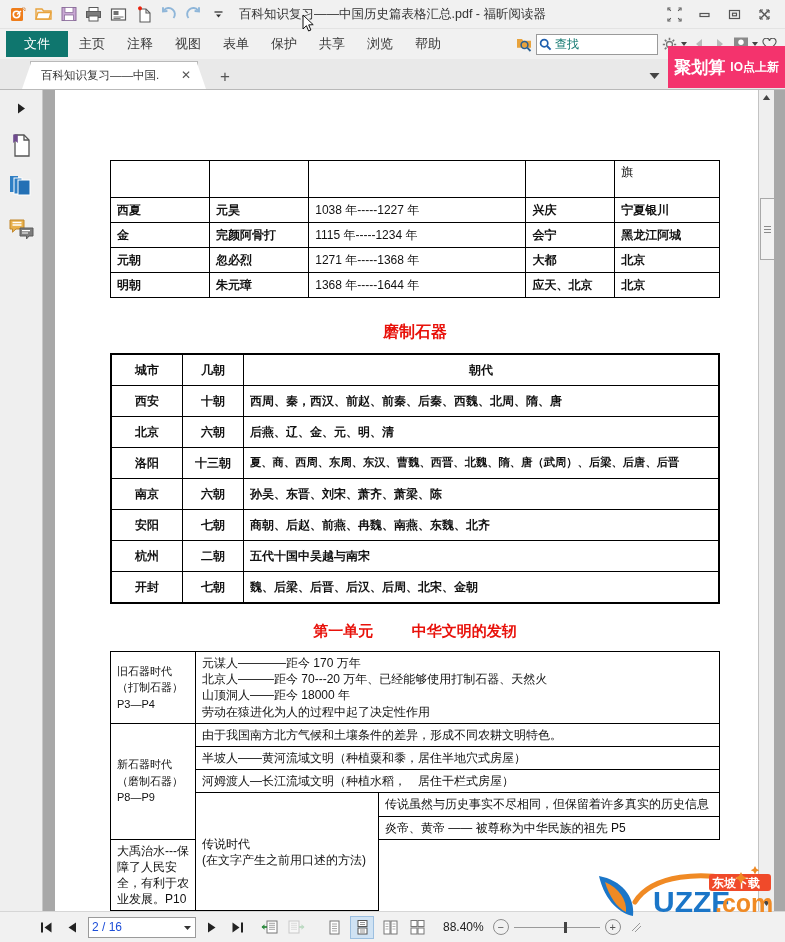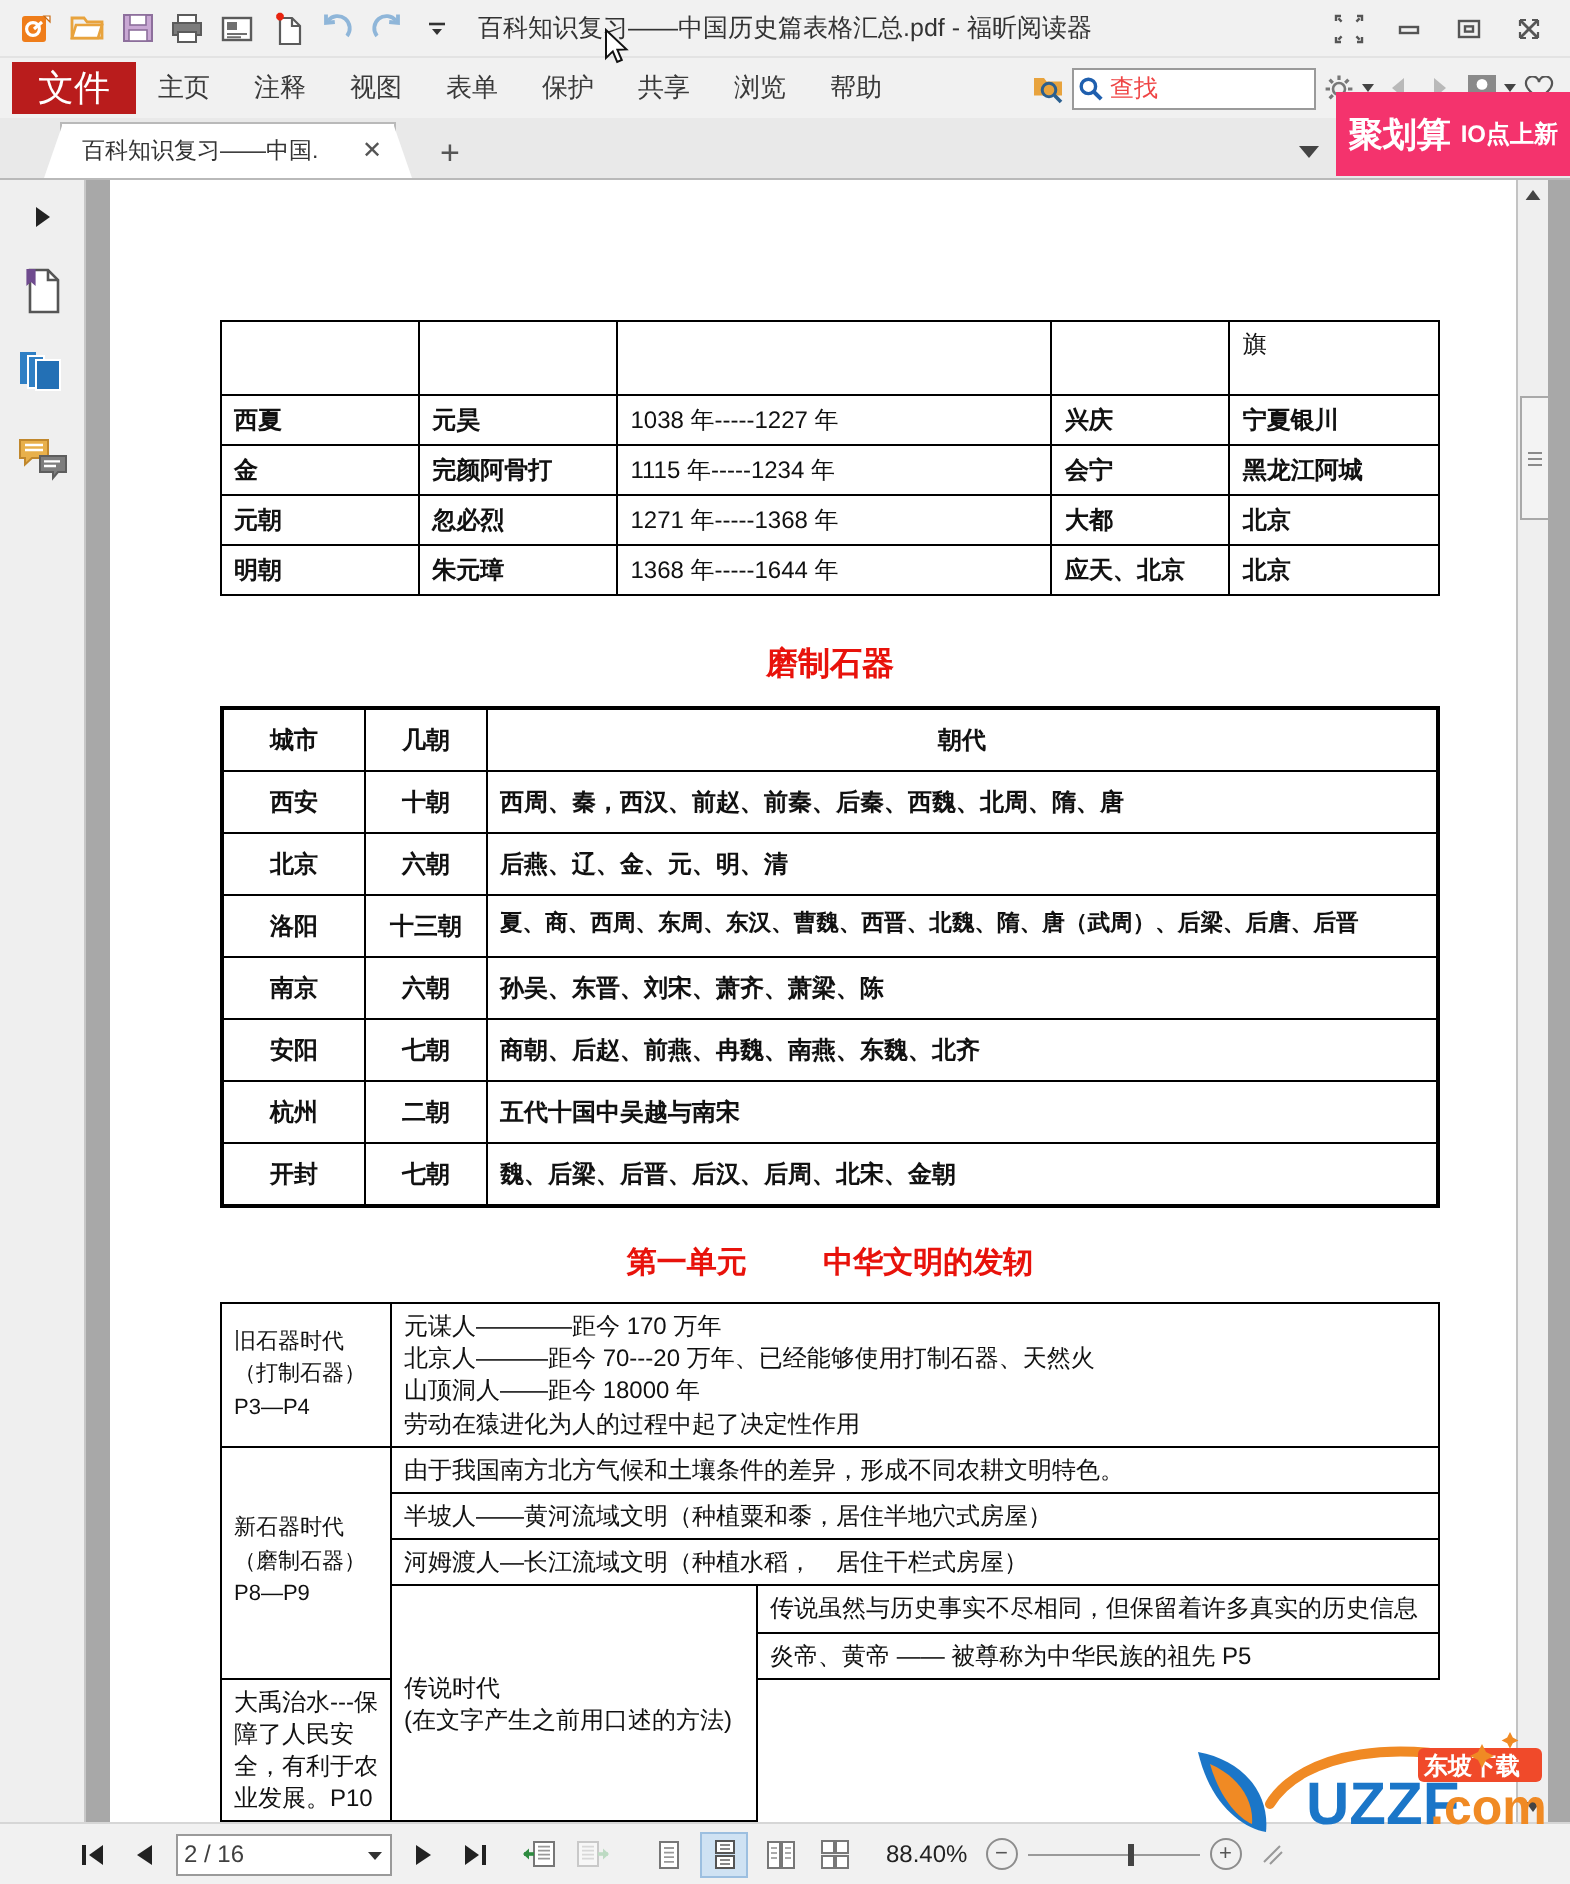--- a/index.html
+++ b/index.html
@@ -20,27 +20,27 @@
   .title-text{position:absolute;left:0;right:0;text-align:center;font-size:12.5px;color:#333;
               pointer-events:none;white-space:nowrap;}
   .winbtns{margin-left:auto;display:flex;align-items:center;padding-right:6px;}
   .wbtn{width:30px;height:26px;display:flex;align-items:center;justify-content:center;}
 
   
   .cursor{position:absolute;left:302px;top:14px;width:13px;height:20px;z-index:60;pointer-events:none;}
 
   
   .menubar{height:30px;background:#f1f1f1;display:flex;align-items:center;flex:0 0 30px;position:relative;}
-  .file-tab{background:#b91c1c;color:#fff;font-size:18px;height:26px;min-width:62px;
+  .file-tab{background:#0f766e;color:#fff;font-size:13px;height:26px;min-width:62px;
             display:flex;align-items:center;justify-content:center;margin-left:6px;}
   .menu-item{font-size:13px;color:#3a3a3a;padding:0 11px;height:26px;display:flex;align-items:center;}
   .menu-right{margin-left:auto;display:flex;align-items:center;padding-right:6px;gap:2px;}
   .searchbox{display:flex;align-items:center;width:118px;height:19px;background:#fff;
              border:1px solid #9a9a9a;padding-left:2px;gap:3px;}
-  .searchbox .ph{font-size:12px;color:#ef4444;}
+  .searchbox .ph{font-size:12px;color:#0f766e;}
   .sm-icon{width:19px;height:20px;display:flex;align-items:center;justify-content:center;}
   .caret{width:0;height:0;border-left:3.5px solid transparent;border-right:3.5px solid transparent;
          border-top:4px solid #444;}
   .tri-l{width:0;height:0;border-top:5px solid transparent;border-bottom:5px solid transparent;
          border-right:6px solid #b9b9b9;}
   .tri-r{width:0;height:0;border-top:5px solid transparent;border-bottom:5px solid transparent;
          border-left:6px solid #b9b9b9;}
 
   
   .tabstrip{height:30px;background:#e9e9e9;display:flex;align-items:flex-end;flex:0 0 30px;position:relative;
@@ -115,21 +115,21 @@
             border:1px solid #a9a9a9;display:flex;align-items:center;justify-content:center;}
   .grip{width:7px;}
   .grip div{height:1px;background:#8a8a8a;margin:2px 0;}
   .rightgutter{width:11px;background:#a8a8a8;flex:0 0 11px;}
 
   
   .statusbar{height:30px;background:#f1f1f1;border-top:1px solid #d6d6d6;display:flex;align-items:center;
              flex:0 0 30px;padding-left:36px;gap:5px;position:relative;}
   .sb-ico{width:21px;height:21px;display:flex;align-items:center;justify-content:center;}
   .pagebox{width:100px;height:19px;background:#fff;border:1px solid #9a9a9a;display:flex;align-items:center;
-           padding:0 3px;font-size:12px;color:#404040;}
+           padding:0 3px;font-size:12px;color:#1d4ed8;}
   .pagebox .pb-dd{margin-left:auto;}
   .vmode{width:22px;height:21px;display:flex;align-items:center;justify-content:center;}
   .vmode.sel{background:#cfe2f3;border:1px solid #9cbfe0;}
   .zoom-val{font-size:12px;color:#222;margin-left:10px;}
   .zslider{display:flex;align-items:center;gap:0;margin-left:4px;}
   .ztrack{width:86px;height:1px;background:#9a9a9a;position:relative;}
   .zthumb{position:absolute;left:50px;top:-5px;width:3px;height:11px;background:#444;}
   .circbtn{width:14px;height:14px;border:1px solid #8d8d8d;border-radius:50%;display:flex;
            align-items:center;justify-content:center;font-size:11px;color:#555;line-height:1;}
 

